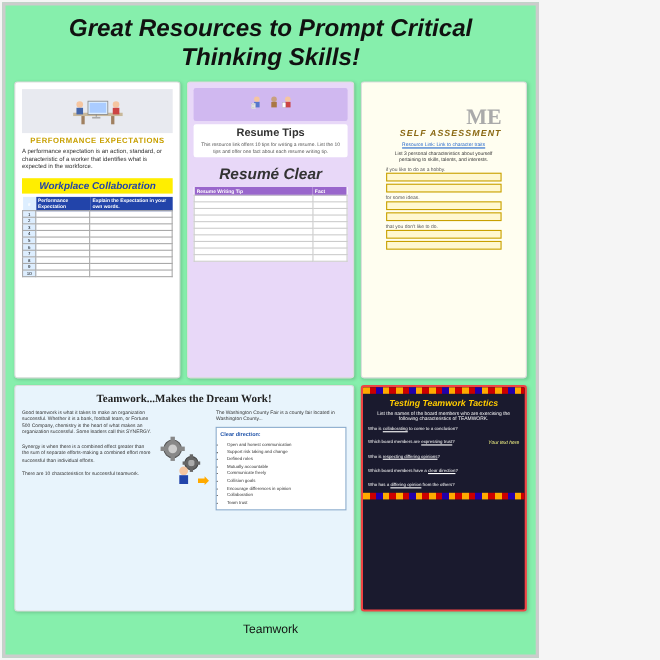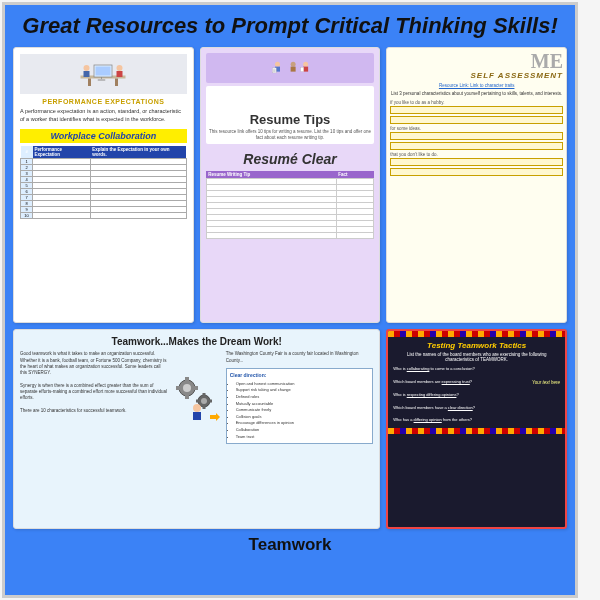--- a/index.html
+++ b/index.html
@@ -5,24 +5,24 @@
     * { margin: 0; padding: 0; box-sizing: border-box; }
     body {
       width: 600px;
       height: 600px;
       background: #f5f5f5;
       font-family: Arial, sans-serif;
       overflow: hidden;
       position: relative;
     }
     .outer-border {
-      width: 576px;
+      width: 488px;
       height: 596px;
       border: 3px solid #ccc;
-      background: #3b82f6;
+      background: #86efac;
       position: absolute;
       top: 2px;
       left: 2px;
       overflow: hidden;
     }
     
     .main-title {
       text-align: center;
       padding: 8px 10px 4px;
       font-size: 22px;
@@ -131,25 +131,24 @@
       background: #e8d8f8;
     }
     .card-resume .resume-top {
       background: #fff;
       border-radius: 2px;
       padding: 3px;
       margin-bottom: 3px;
       text-align: center;
     }
     .card-resume .resume-top h4 {
-      font-size: 13px;
+      font-size: 10px;
       font-weight: bold;
       color: #333;
       margin-bottom: 2px;
-      margin-top: 23px;
     }
     .card-resume .resume-top p {
       font-size: 4.5px;
       color: #555;
       line-height: 1.3;
     }
     .card-resume .resume-title-big {
       font-size: 14px;
       font-weight: 900;
       color: #333;
@@ -181,21 +180,21 @@
     .card-resume .resume-table td {
       border: 0.5px solid #ccc;
       height: 6px;
       font-size: 4px;
     }
 
     
     .card-self {
       grid-column: 3;
       grid-row: 1;
-      padding: 3px;
+      padding: 22px;
       background: #fffef0;
     }
     .card-self .self-title {
       font-size: 8px;
       font-weight: bold;
       color: #8b6914;
       text-align: right;
       letter-spacing: 1px;
       text-transform: uppercase;
       font-style: italic;
@@ -241,20 +240,21 @@
       grid-row: 2;
       background: #e8f4fc;
       padding: 6px;
     }
     .card-teamwork h3 {
       font-size: 10px;
       font-weight: 900;
       color: #222;
       text-align: center;
       margin-bottom: 4px;
+      font-family: Liberation Serif, serif;
     }
     .card-teamwork .tw-content {
       display: flex;
       gap: 4px;
       font-size: 4.5px;
     }
     .card-teamwork .tw-left {
       flex: 1;
       color: #333;
       line-height: 1.4;
@@ -362,22 +362,22 @@
     .bottom-labels {
       display: flex;
       justify-content: space-around;
       padding: 2px 8px 4px;
       align-items: center;
     }
     .bottom-labels .label-item {
       text-align: center;
     }
     .bottom-labels .label-text {
-      font-size: 17px;
-      font-weight: 700;
+      font-size: 11px;
+      font-weight: 400;
       color: #111;
     }
 
     
     .resume-figure {
       width: 50px;
       height: 25px;
     }
   </style>
 </head>

